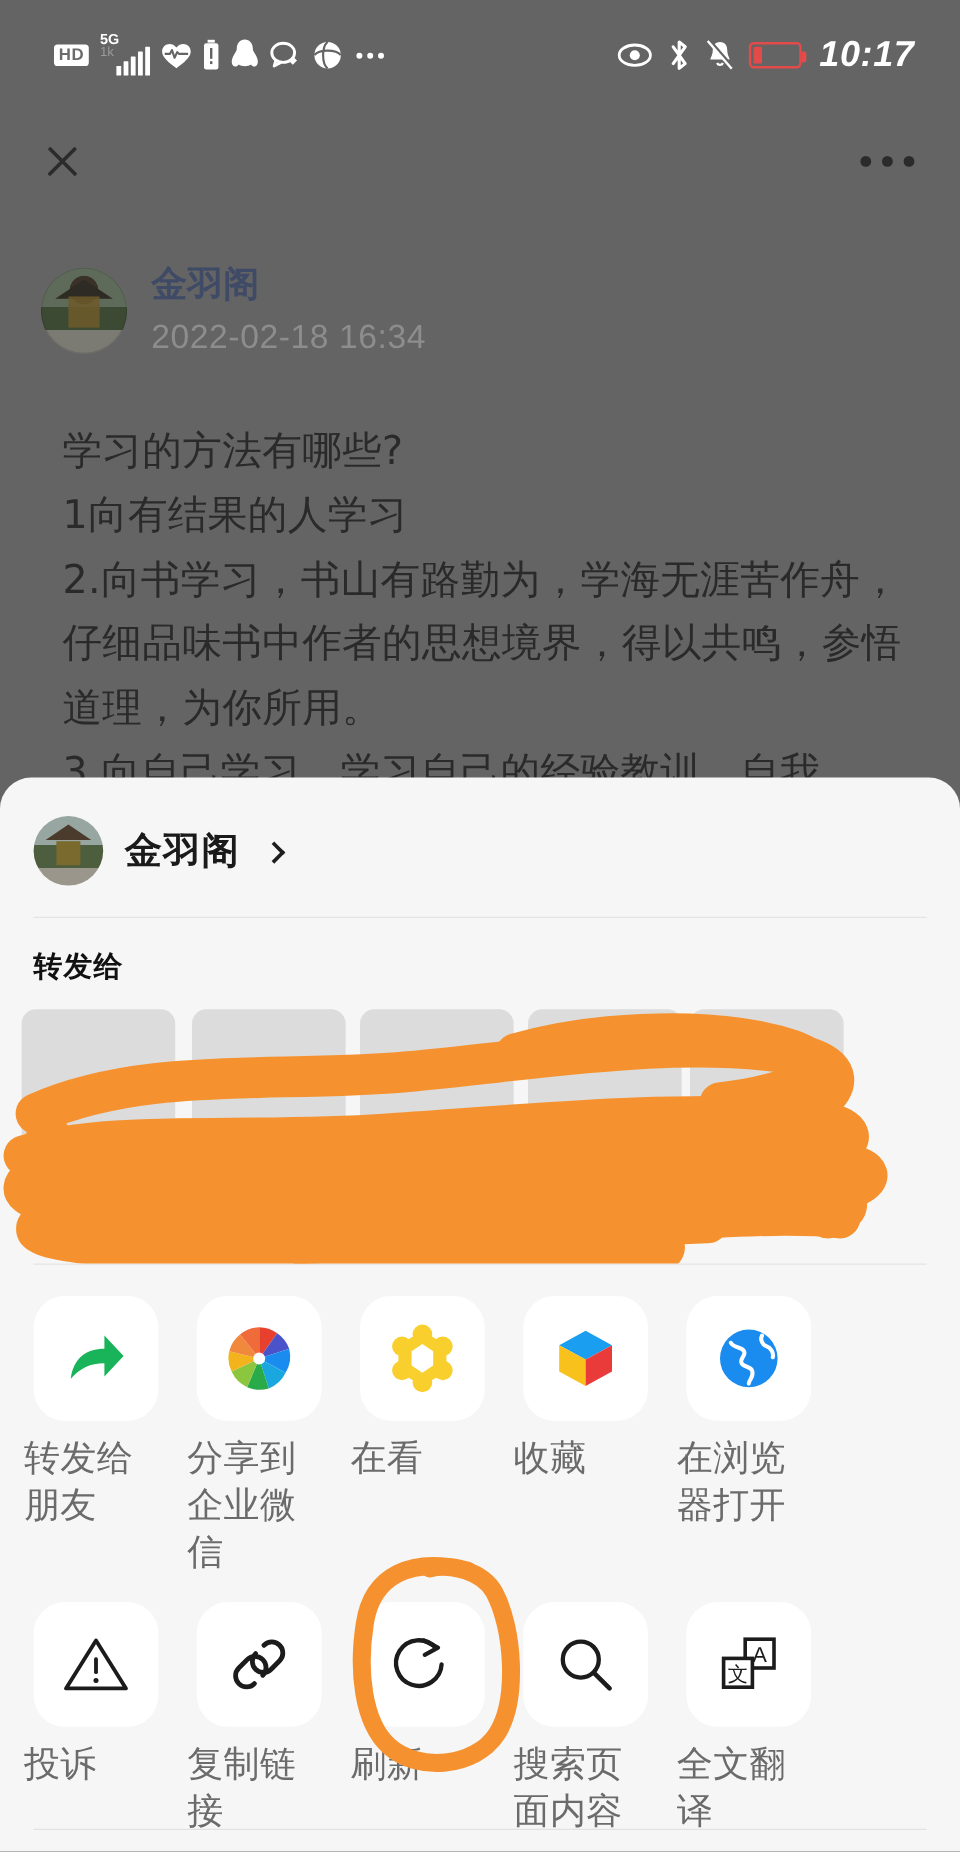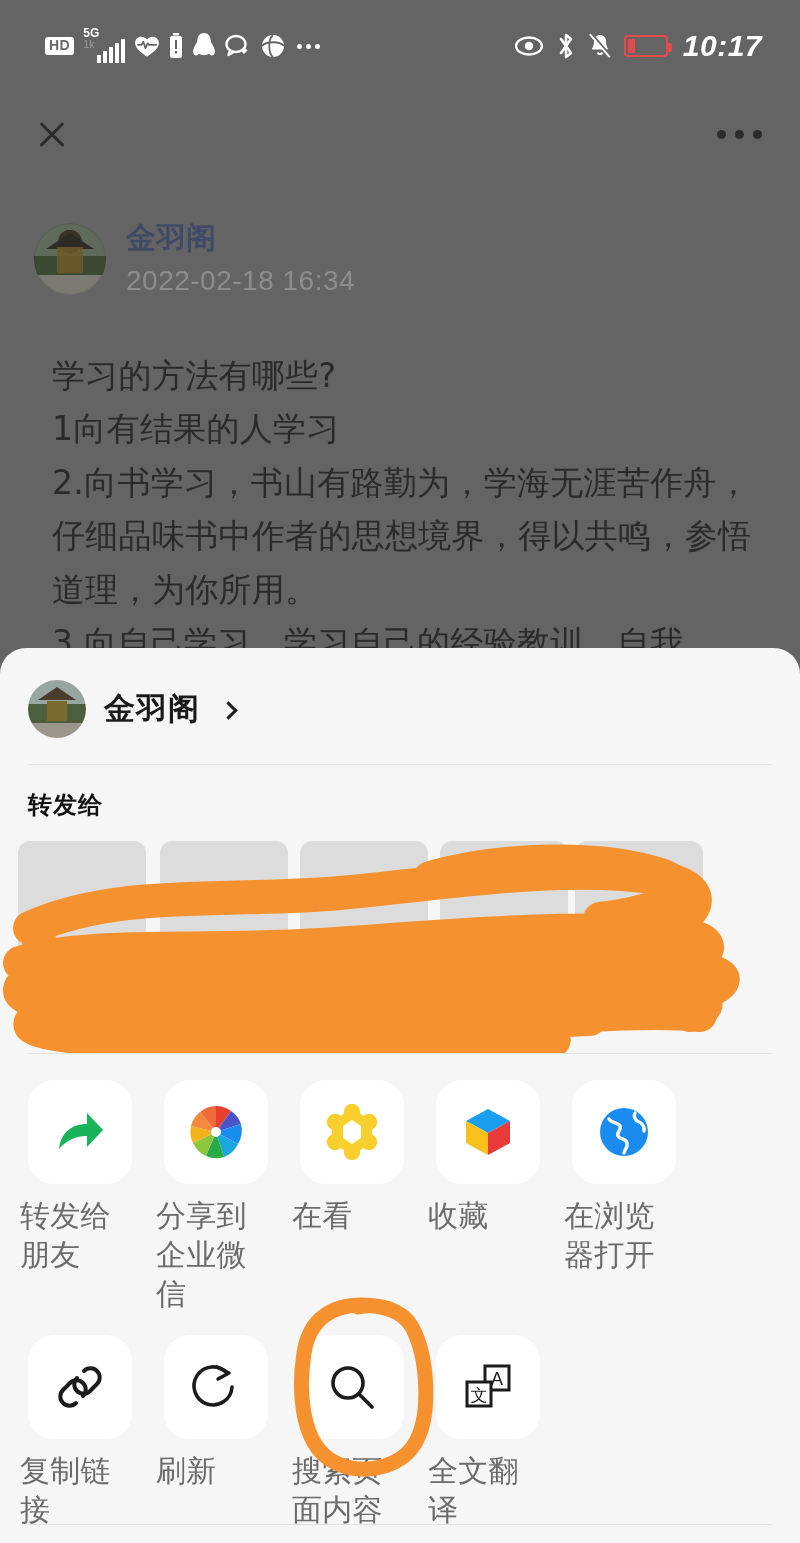--- a/index.html
+++ b/index.html
@@ -370,20 +370,30 @@
           <path d="M40 10c-2 4 1 8 4 9s6 5 5 9" fill="none" stroke="#fff" stroke-width="3.4" stroke-linecap="round"></path>
         </svg>
       </div>
       <div class="cap">在浏览器打开</div>
     </div>
   </div>
 
   <div class="grid row2" style="position:relative">
 
 
+    <div class="cell">
+      <div class="tile">
+        <svg width="58" height="52" viewBox="0 0 58 52">
+          <path d="M29 6 L54 46 H4 Z" fill="none" stroke="#1c1c1c" stroke-width="3.2" stroke-linejoin="round"></path>
+          <rect x="27.4" y="20" width="3.2" height="14" rx="1.4" fill="#1c1c1c"></rect>
+          <circle cx="29" cy="39.5" r="2.1" fill="#1c1c1c"></circle>
+        </svg>
+      </div>
+      <div class="cap">投诉</div>
+    </div>
 
     <div class="cell">
       <div class="tile">
         <svg width="58" height="58" viewBox="0 0 58 58">
           <g fill="none" stroke="#1c1c1c" stroke-width="4" stroke-linecap="round">
             <path d="M33 13 a9 9 0 0 1 13 13 l-7 7 a9 9 0 0 1 -13 -13"></path>
             <path d="M25 45 a9 9 0 0 1 -13 -13 l7 -7 a9 9 0 0 1 13 13"></path>
           </g>
         </svg>
       </div>

